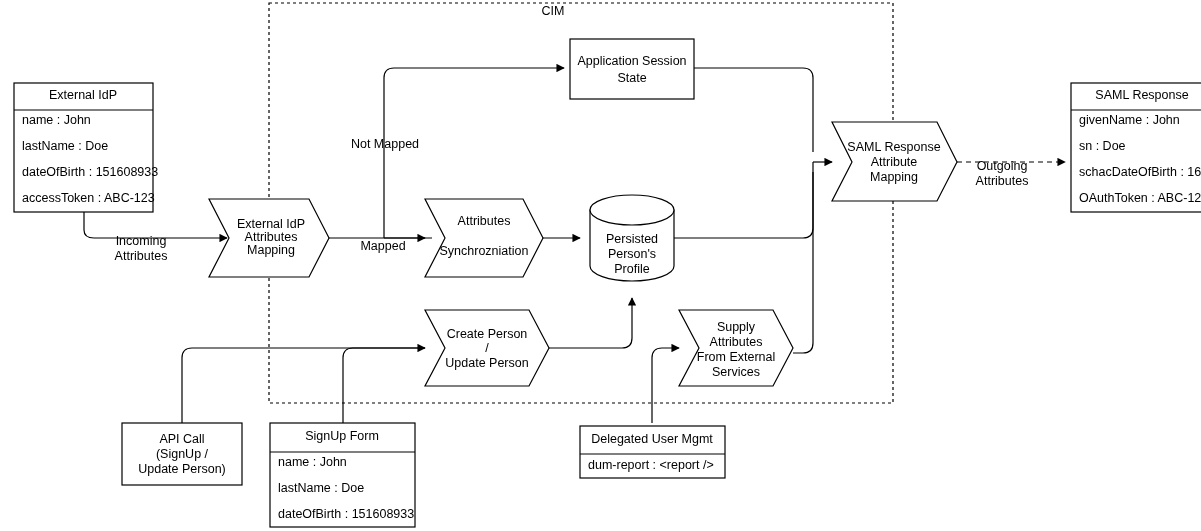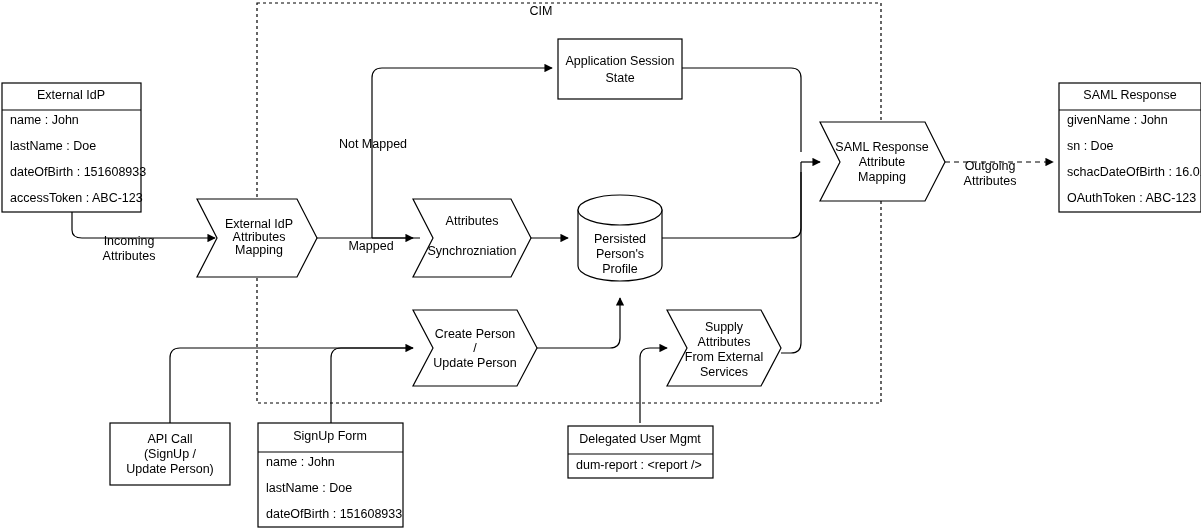--- a/index.html
+++ b/index.html
@@ -11,20 +11,21 @@
   body {
     width: 1201px;
     height: 531px;
     font-family: "Liberation Sans", sans-serif;
     overflow: hidden;
   }
   #diagram-root {
     position: relative;
     width: 957px;
     height: 531px;
+    margin-left: 12px;
   }
   svg#diagram {
     display: block;
     width: 1201px;
     height: 531px;
   }
   .shape-fill {
     fill: #ffffff;
     stroke: #000000;
     stroke-width: 1.2;

